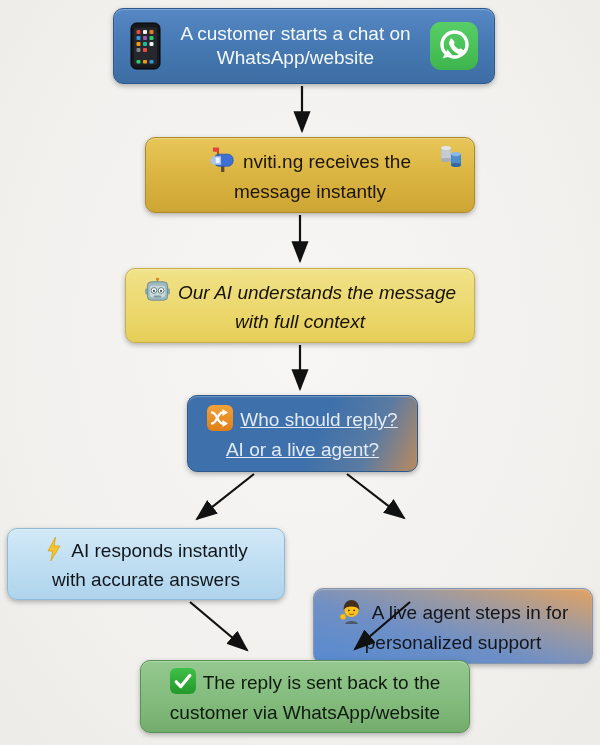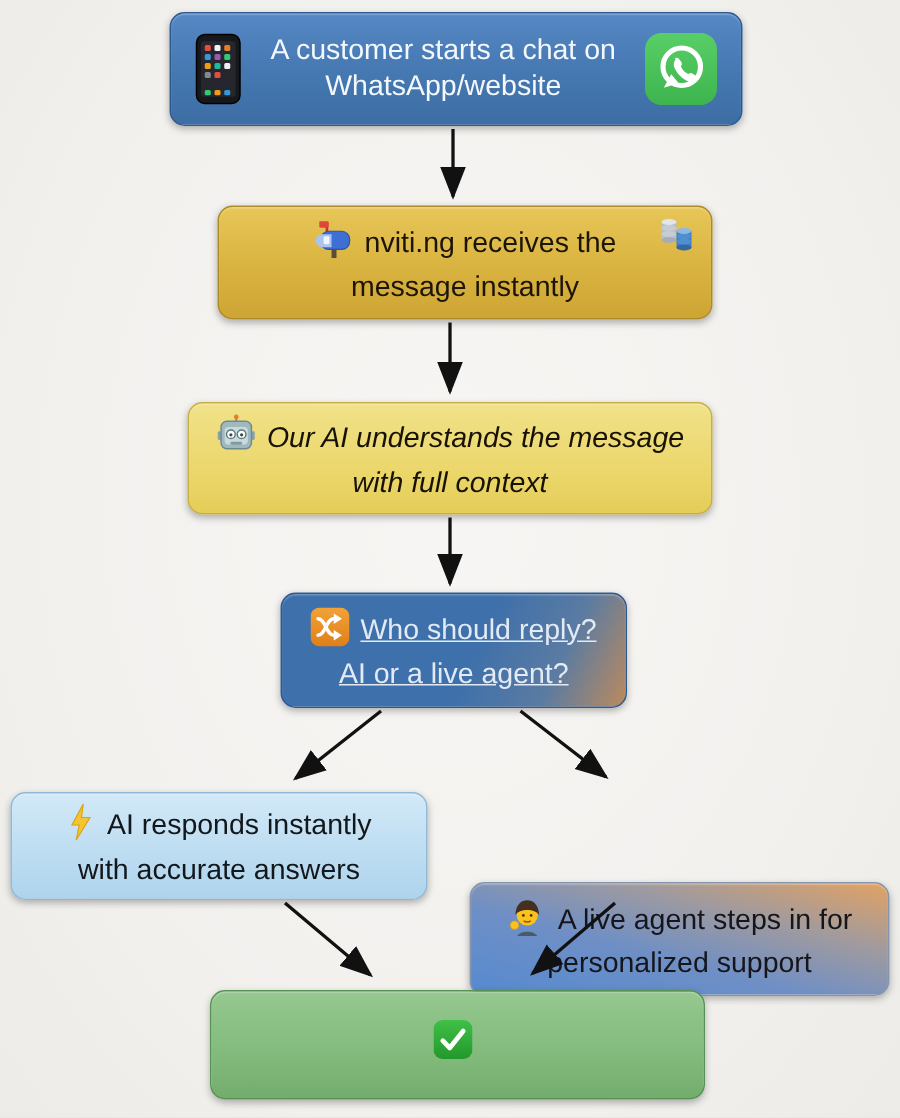--- a/index.html
+++ b/index.html
@@ -204,21 +204,21 @@
         <svg width="26" height="26" viewBox="0 0 26 26">
           <defs>
             <linearGradient id="ckgrad" x1="0" y1="0" x2="0" y2="1">
               <stop offset="0" stop-color="#3fc047"></stop>
                 <stop offset="1" stop-color="#23982c"></stop>
             </linearGradient>
           </defs>
           <rect width="26" height="26" rx="6" fill="url(#ckgrad)"></rect>
           <path d="M6.2 13.8 L10.8 18.6 L19.8 7.4" fill="none" stroke="#ffffff" stroke-width="3.2" stroke-linecap="round" stroke-linejoin="round"></path>
         </svg>
-      </span>
+      </span><span>The reply is sent back to the customer via WhatsApp/website</span>
     </div>
   </div>
 
   <svg class="edges" width="600" height="745" viewBox="0 0 600 745">
     <defs>
       <marker id="ah" markerWidth="11" markerHeight="9" refX="9" refY="4.5" orient="auto">
         <polygon points="0,0.6 10,4.5 0,8.4" fill="#111111"></polygon>
       </marker>
     </defs>
     <line x1="302" y1="86" x2="302" y2="131" stroke="#111111" stroke-width="2.2" marker-end="url(#ah)"></line>

